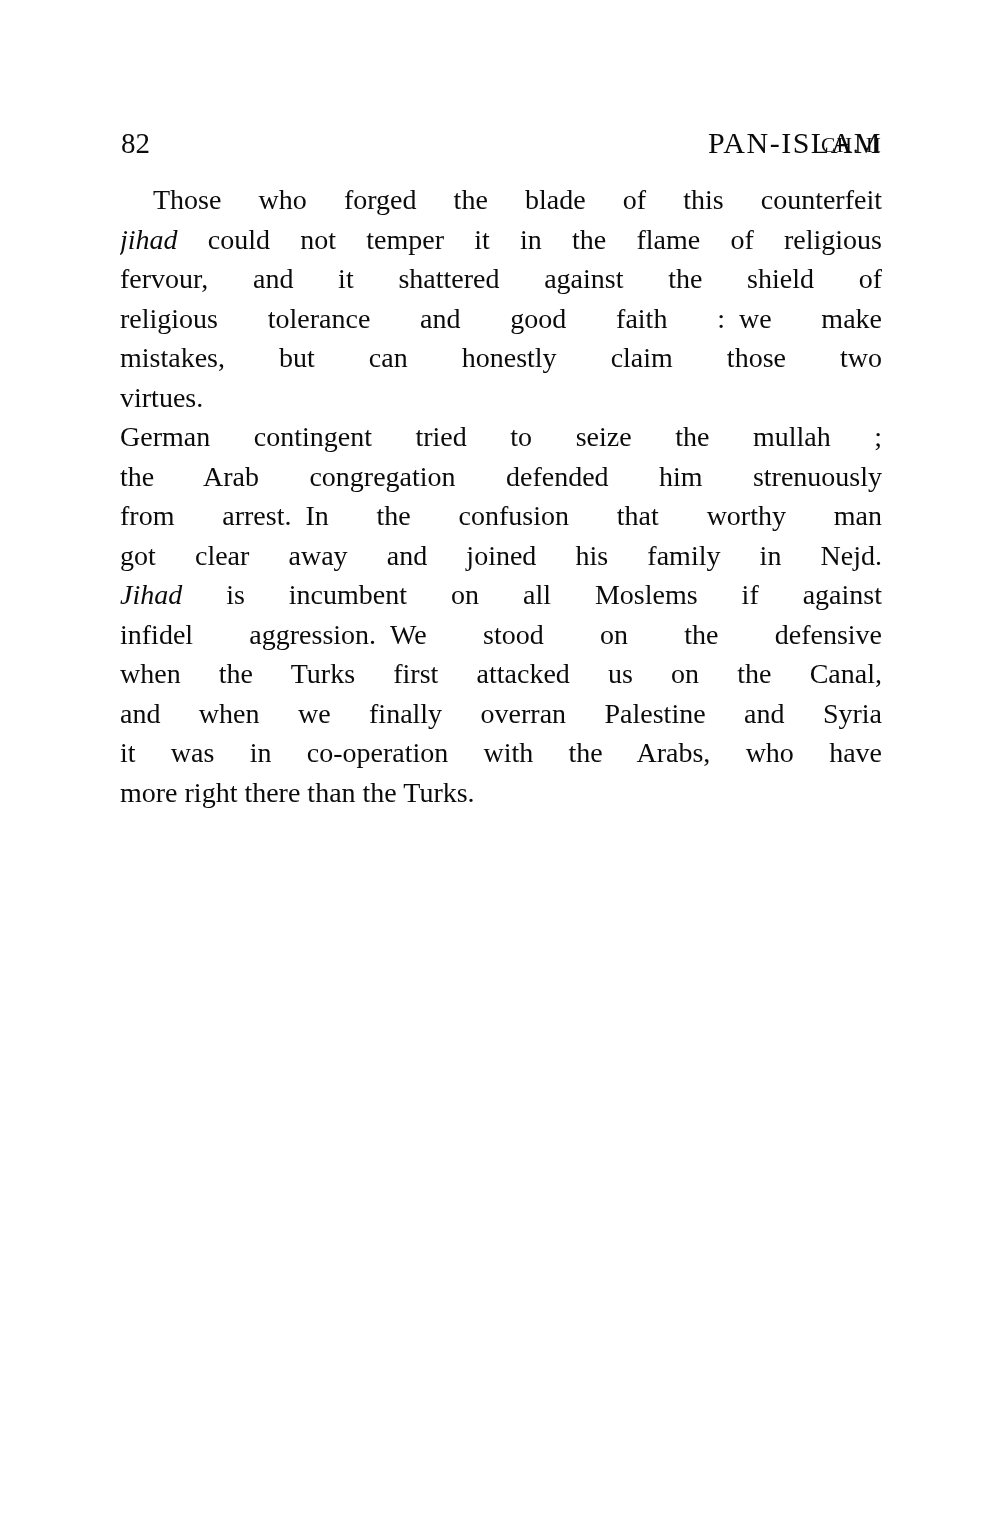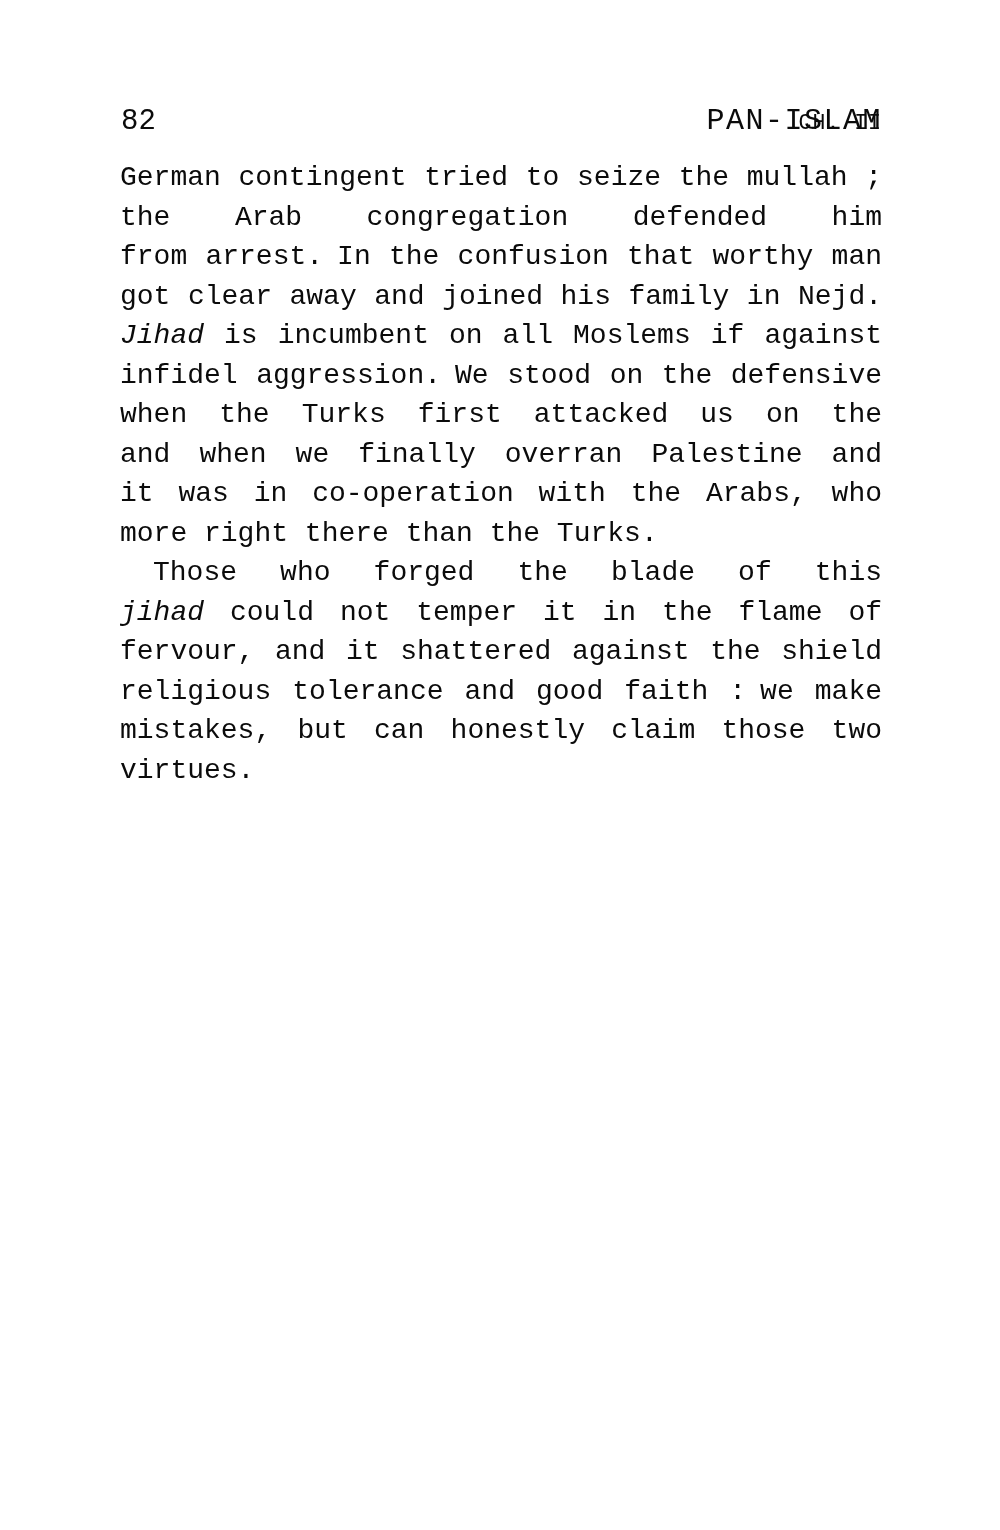--- a/index.html
+++ b/index.html
@@ -6,22 +6,23 @@
     margin: 0;
     padding: 0;
     background: #ffffff;
   }
   .page {
     position: relative;
     width: 1000px;
     height: 1312px;
     background: #ffffff;
     color: #0b0b0b;
-    font-family: Liberation Mono, monospace;
+    font-family: Liberation Serif, serif;
     overflow: hidden;
+    margin-top: 22px;
   }
   .header {
     position: absolute;
     left: 121px;
     right: 118px;
     top: 100px;
     height: 36px;
   }
   .page-number {
     position: absolute;
@@ -80,34 +81,34 @@
 <div class="page">
 
   <div class="header">
     <span class="page-number">82</span>
     <span class="running-title">PAN-ISLAM</span>
     <span class="chapter-label">CH. II</span>
   </div>
 
   <div class="body-text">
       <div>
+        <div class="text-line indent"><span class="seg-regular">Those who forged the blade of this counterfeit</span></div>
+        <div class="text-line"><span class="seg-italic">jihad</span><span class="seg-regular"> could not temper it in the flame of religious</span></div>
+        <div class="text-line"><span class="seg-regular">fervour, and it shattered against the shield of</span></div>
+        <div class="text-line"><span class="seg-regular">religious tolerance and good faith : we make</span></div>
+        <div class="text-line"><span class="seg-regular">mistakes, but can honestly claim those two</span></div>
+        <div class="text-line no-justify"><span class="seg-regular">virtues.</span></div>
+      </div>
+      <div>
         <div class="text-line"><span class="seg-regular">German contingent tried to seize the mullah ;</span></div>
         <div class="text-line"><span class="seg-regular">the Arab congregation defended him strenuously</span></div>
         <div class="text-line"><span class="seg-regular">from arrest. In the confusion that worthy man</span></div>
         <div class="text-line"><span class="seg-regular">got clear away and joined his family in Nejd.</span></div>
         <div class="text-line"><span class="seg-italic">Jihad</span><span class="seg-regular"> is incumbent on all Moslems if against</span></div>
         <div class="text-line"><span class="seg-regular">infidel aggression. We stood on the defensive</span></div>
         <div class="text-line"><span class="seg-regular">when the Turks first attacked us on the Canal,</span></div>
         <div class="text-line"><span class="seg-regular">and when we finally overran Palestine and Syria</span></div>
         <div class="text-line"><span class="seg-regular">it was in co-operation with the Arabs, who have</span></div>
         <div class="text-line no-justify"><span class="seg-regular">more right there than the Turks.</span></div>
       </div>
-      <div>
-        <div class="text-line indent"><span class="seg-regular">Those who forged the blade of this counterfeit</span></div>
-        <div class="text-line"><span class="seg-italic">jihad</span><span class="seg-regular"> could not temper it in the flame of religious</span></div>
-        <div class="text-line"><span class="seg-regular">fervour, and it shattered against the shield of</span></div>
-        <div class="text-line"><span class="seg-regular">religious tolerance and good faith : we make</span></div>
-        <div class="text-line"><span class="seg-regular">mistakes, but can honestly claim those two</span></div>
-        <div class="text-line no-justify"><span class="seg-regular">virtues.</span></div>
-      </div>
     </div>
 
 </div>
 
 </body></html>

